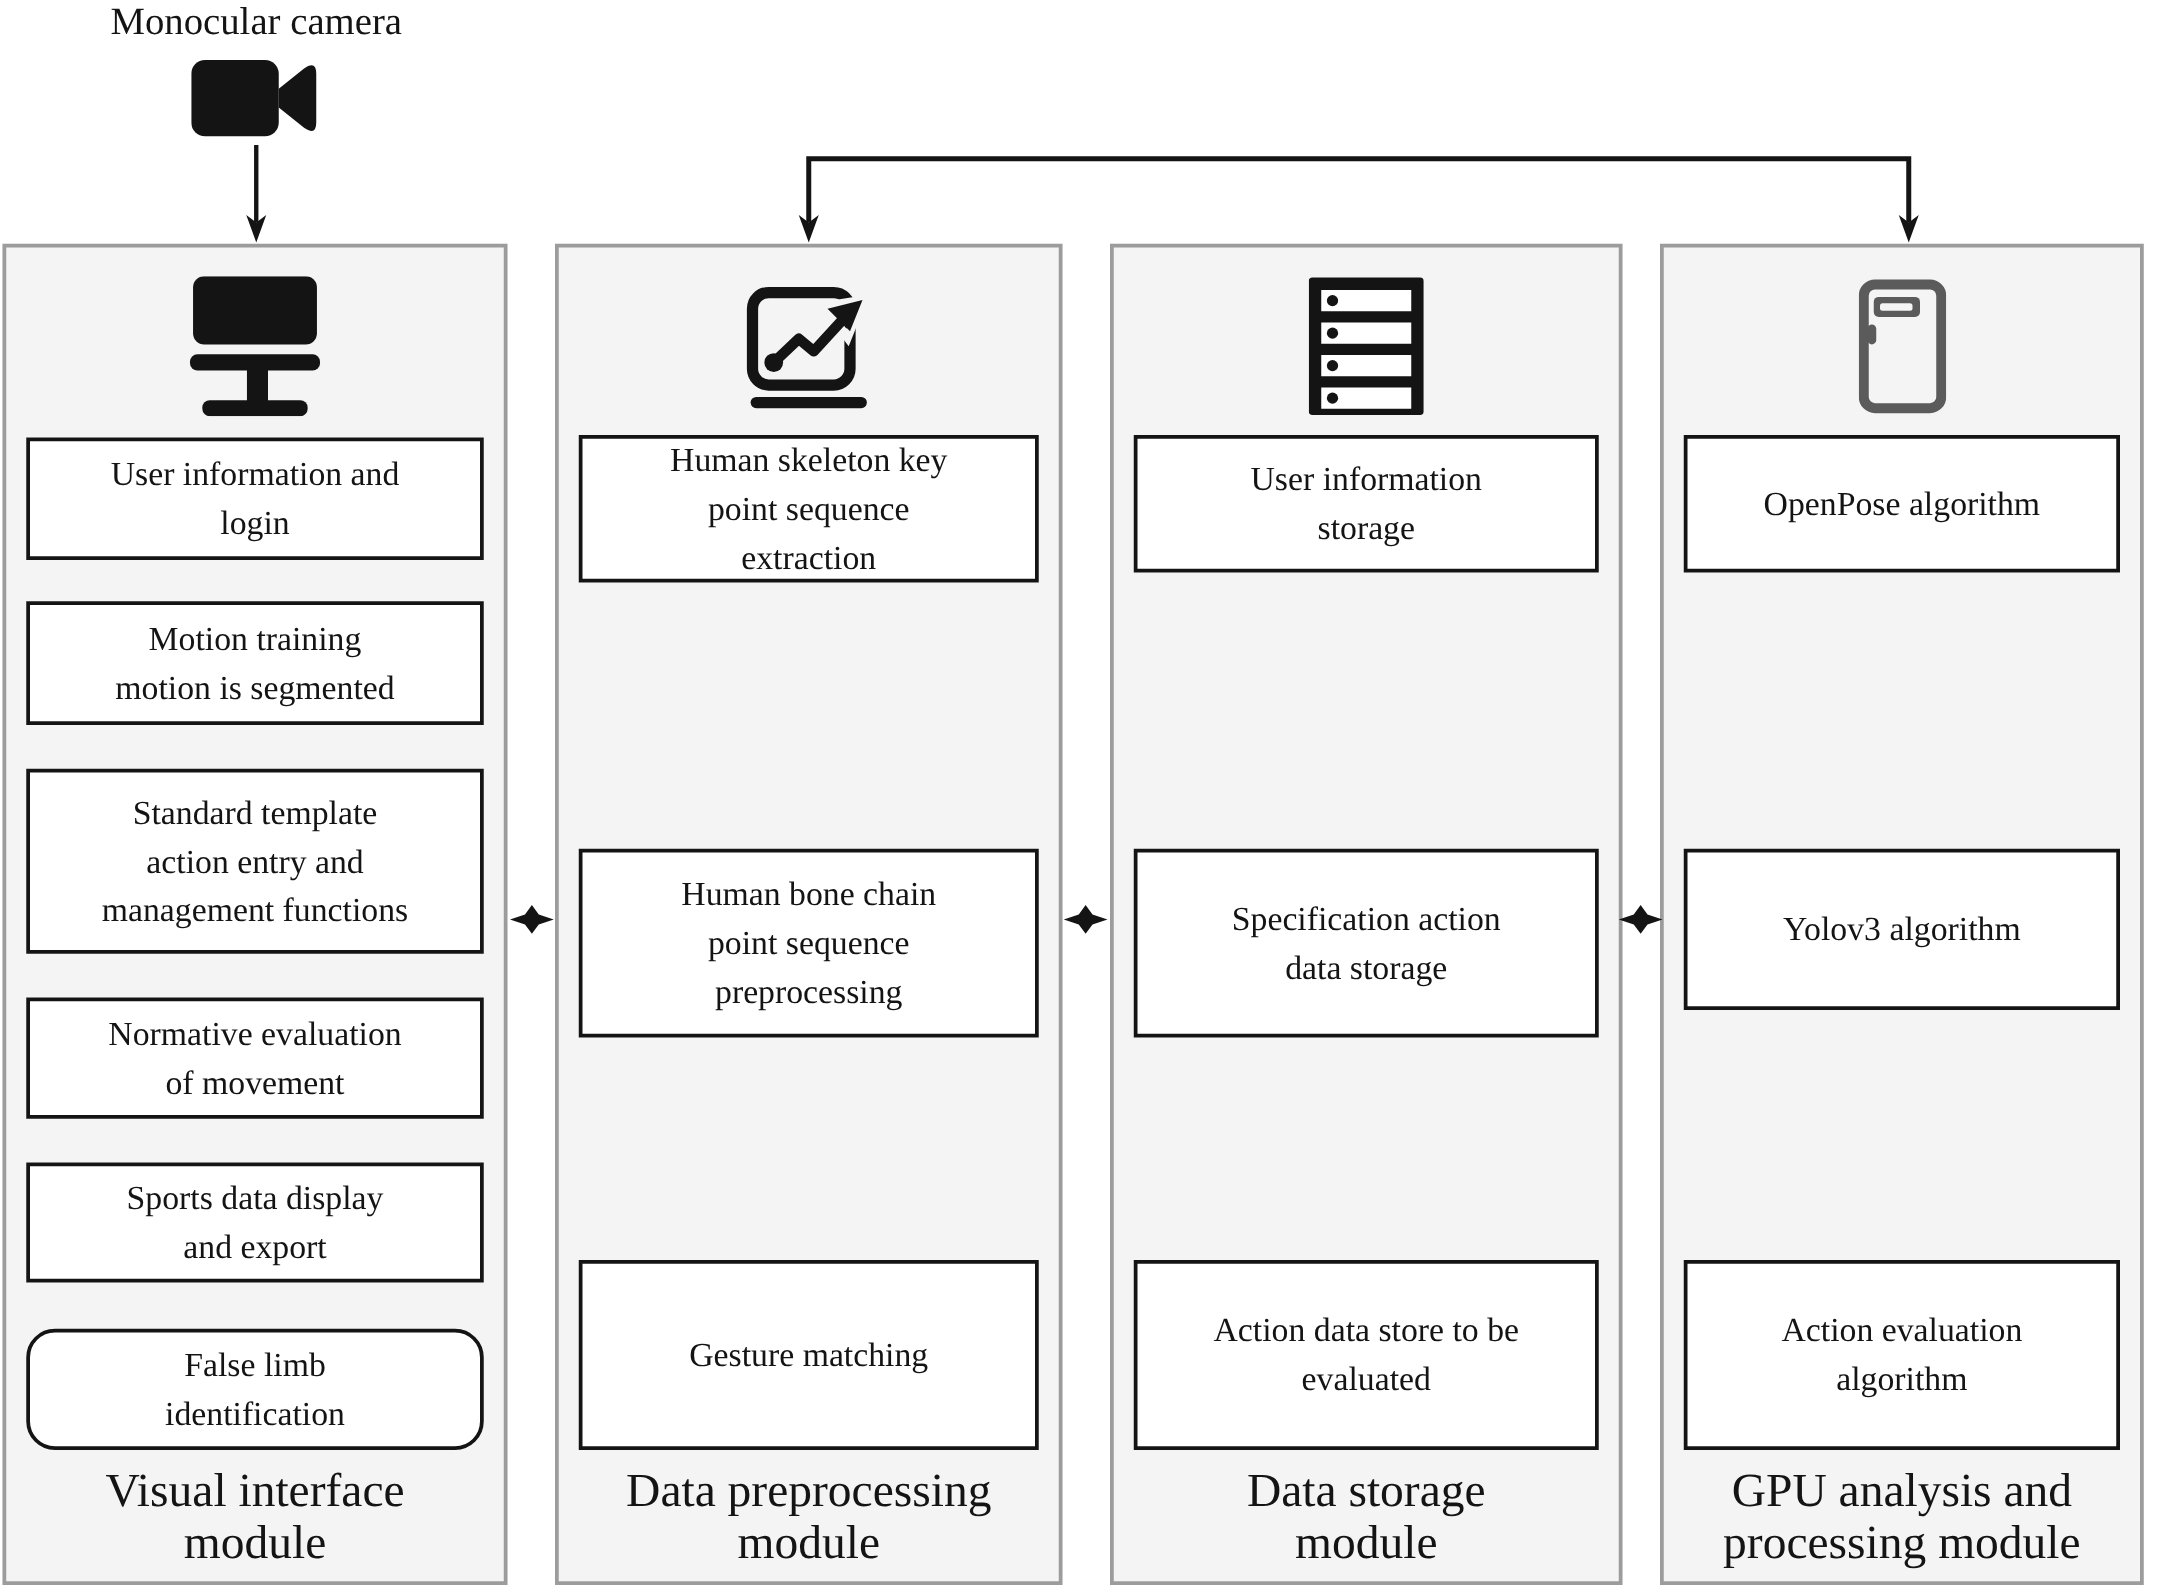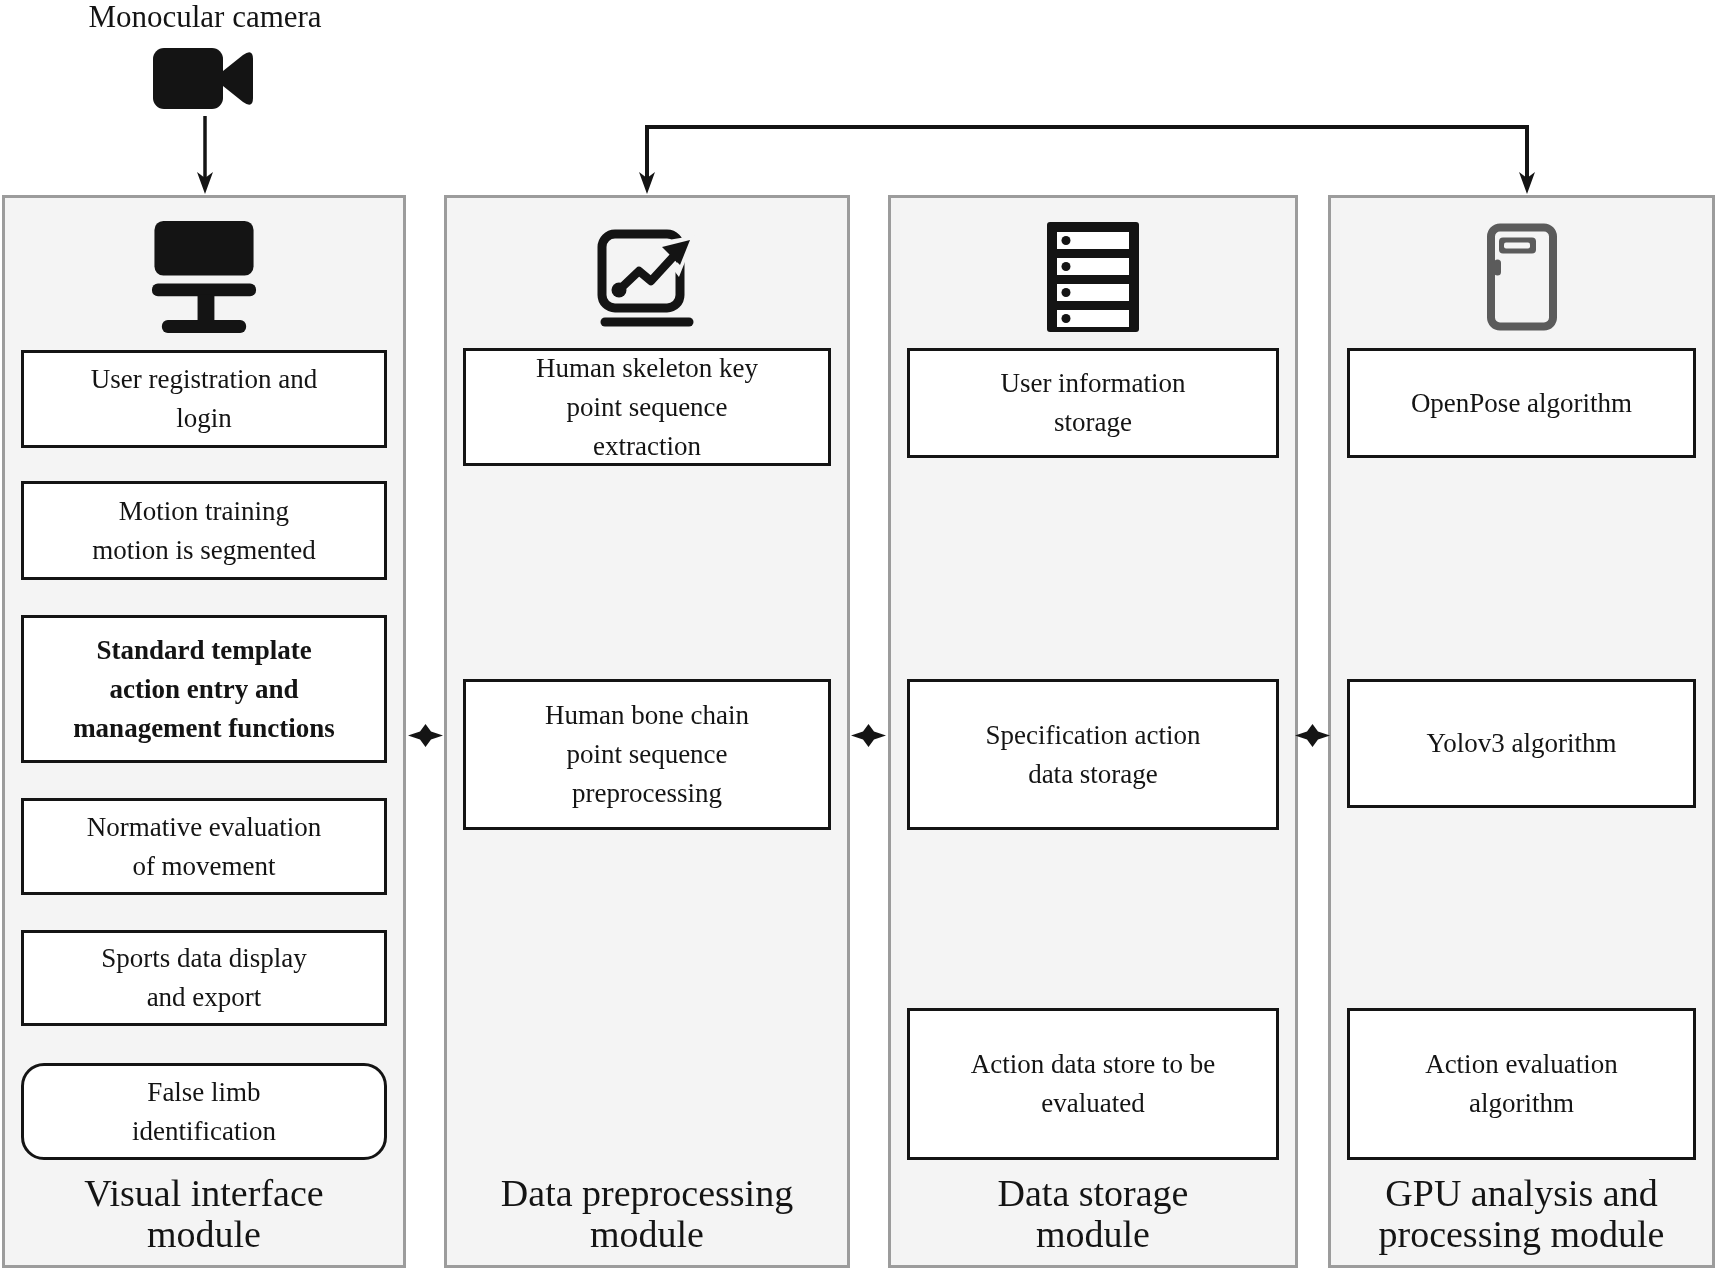--- a/index.html
+++ b/index.html
@@ -63,25 +63,25 @@
     <polygon points="1527,194 1519,172 1527,178 1535,172" fill="#141414"></polygon>
   </svg>
 
   <section class="module col1">
     <svg class="module-icon" width="105" height="113" viewBox="0 0 105 113">
       <rect x="2.5" y="0" width="100" height="55" rx="9" fill="#141414"></rect>
       <rect x="0" y="63" width="105" height="13" rx="6" fill="#141414"></rect>
       <rect x="46" y="74" width="17" height="28" fill="#141414"></rect>
       <rect x="10" y="100" width="85" height="13" rx="6" fill="#141414"></rect>
     </svg>
-    <div class="box" style="top:152px;height:98px;">User registration and
+    <div class="box" style="top:152px;height:98px;">User information and
 login</div>
     <div class="box" style="top:283px;height:99px;">Motion training
 motion is segmented</div>
-    <div class="box" style="top:417px;height:148px;font-weight:bold;">Standard template
+    <div class="box" style="top:417px;height:148px;">Standard template
 action entry and
 management functions</div>
     <div class="box" style="top:600px;height:97px;">Normative evaluation
 of movement</div>
     <div class="box" style="top:732px;height:96px;">Sports data display
 and export</div>
     <div class="box" style="top:865px;height:97px;border-radius:23px;">False limb
 identification</div>
     <div class="module-label">Visual interface
 module</div>
@@ -96,20 +96,21 @@
       <polyline points="23,64 43,45 55,55 77,31" fill="none" stroke="#141414" stroke-width="8.5" stroke-linecap="round" stroke-linejoin="round"></polyline>
       <circle cx="23" cy="64" r="7.5" fill="#141414"></circle>
       <polygon points="94,14 66,21 84,39" fill="#141414"></polygon>
     </svg>
     <div class="box" style="top:150px;height:118px;">Human skeleton key
 point sequence
 extraction</div>
     <div class="box" style="top:481px;height:151px;">Human bone chain
 point sequence
 preprocessing</div>
+    <div class="box" style="top:810px;height:152px;">Gesture matching</div>
     <div class="module-label">Data preprocessing
 module</div>
   </section>
 
   <section class="module col3">
     <svg class="module-icon" width="92" height="110" viewBox="0 0 92 110">
       <rect x="0" y="0" width="92" height="110" rx="3" fill="#141414"></rect>
       <rect x="10" y="10" width="72" height="17" fill="#fff"></rect>
       <rect x="10" y="36" width="72" height="17" fill="#fff"></rect>
       <rect x="10" y="62" width="72" height="17" fill="#fff"></rect>

